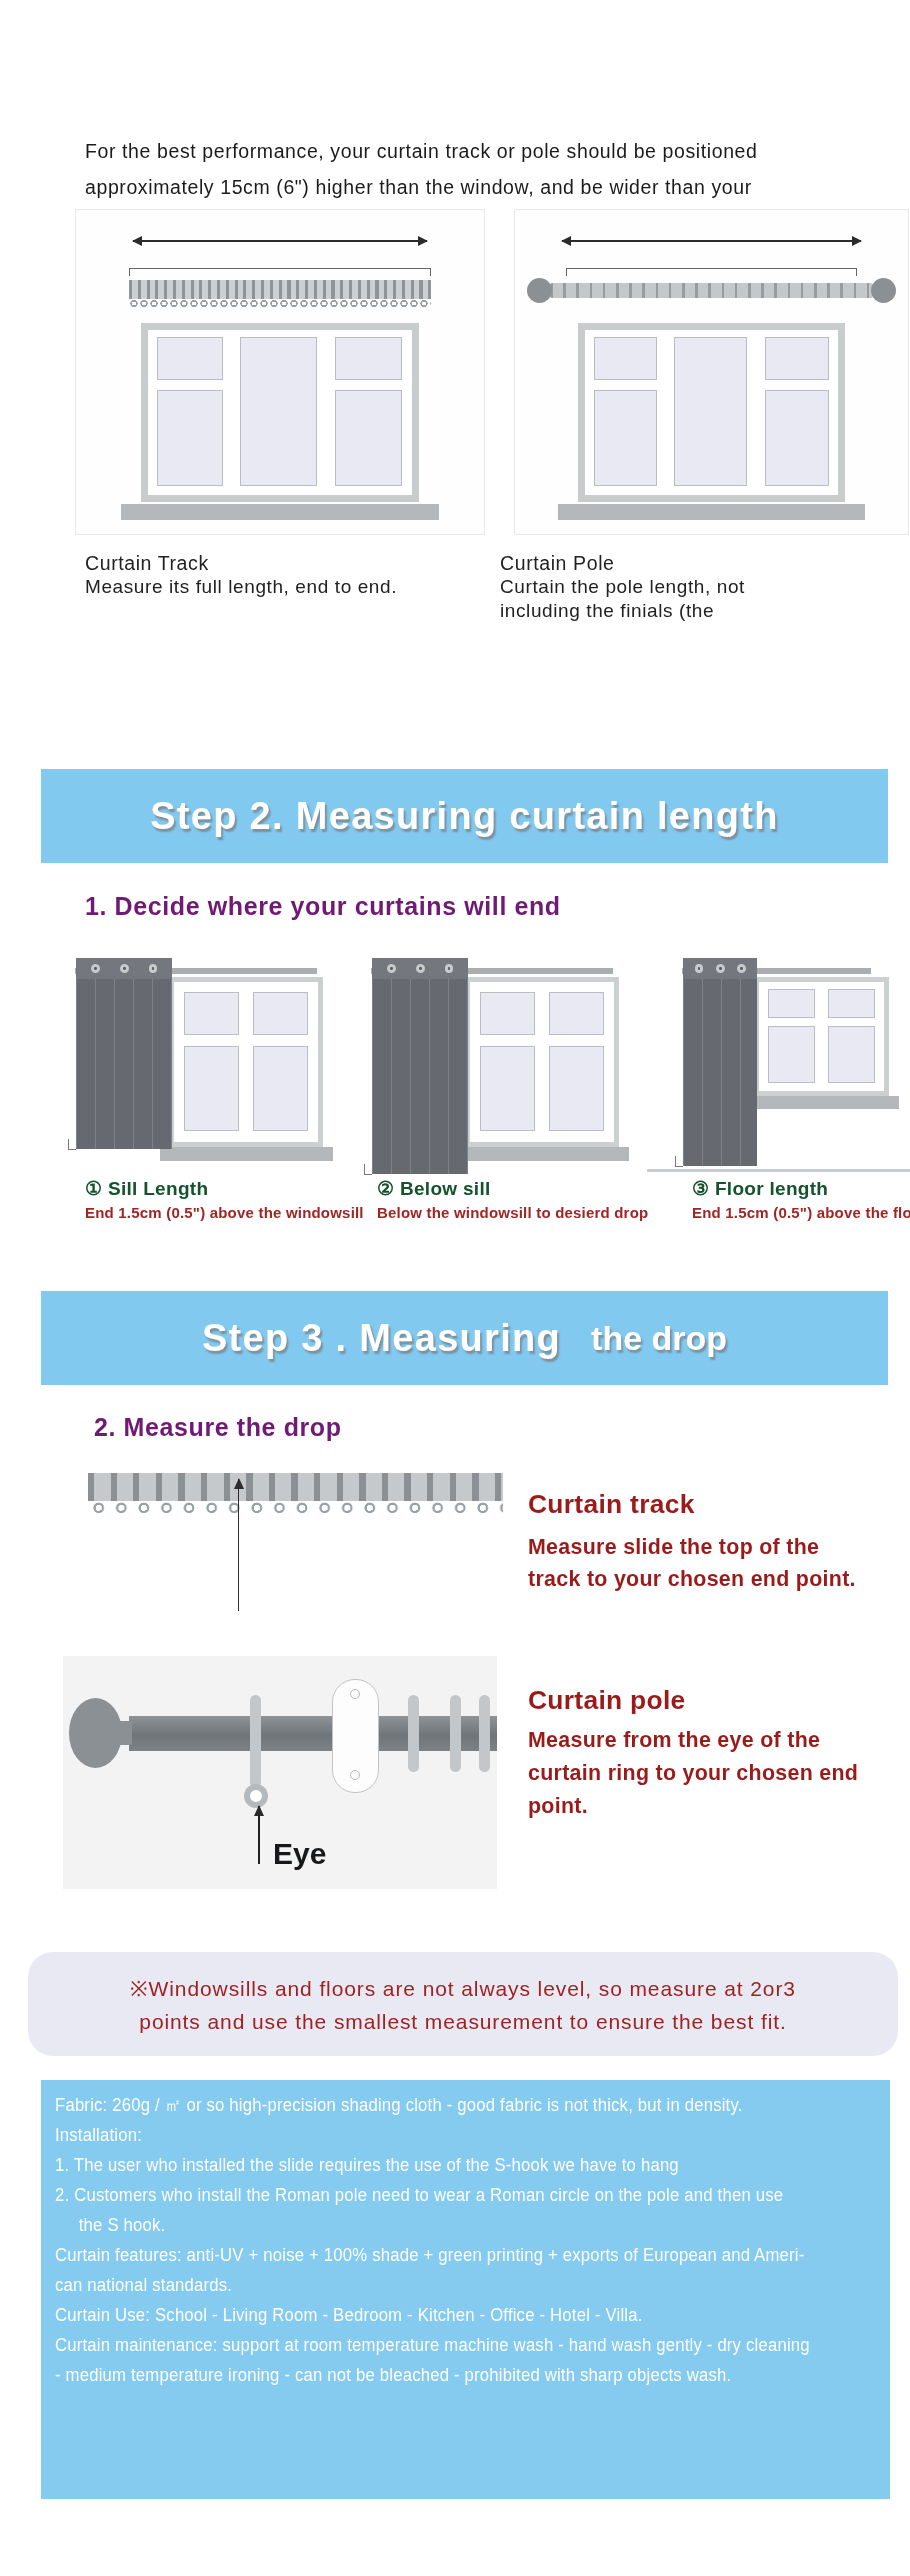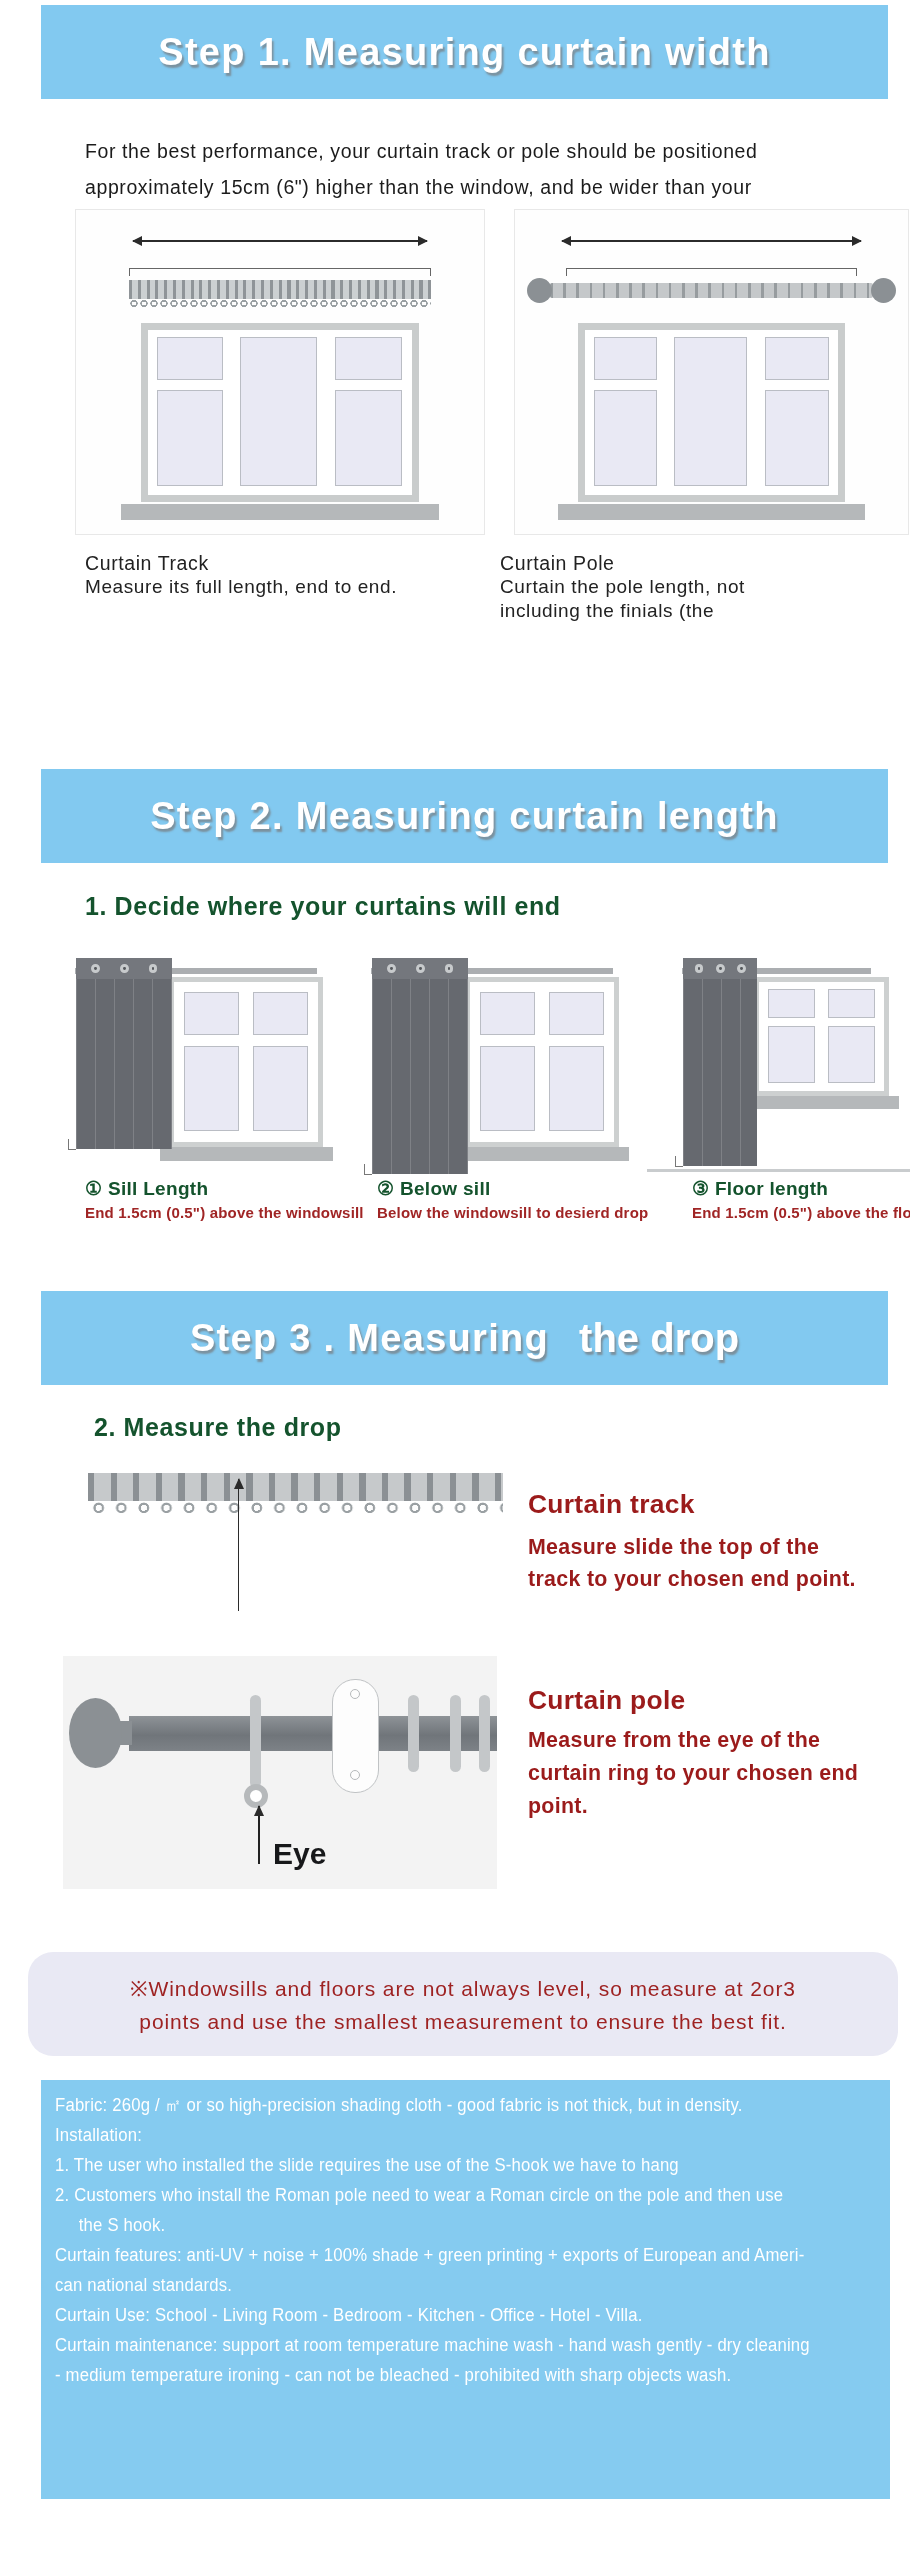--- a/index.html
+++ b/index.html
@@ -8,21 +8,21 @@
   .abs { position: absolute; }
 
   
   .banner { position: absolute; left: 41px; width: 847px; height: 94px;
             background: #82c9f0; display: flex; align-items: center; justify-content: center; }
   .banner-text { font-weight: bold; font-size: 38px; color: #ffffff; letter-spacing: 1.3px;
                  text-shadow: 1.9px 2.5px 1.9px rgba(120,125,130,0.75); white-space: nowrap; }
   #banner1 { top: 5px; }
   #banner2 { top: 769px; }
   #banner3 { top: 1291px; }
-  .banner-sub { font-size: 40px; letter-spacing: 0px; margin-left: 30px; }
+  .banner-sub { font-size: 34px; letter-spacing: 0px; margin-left: 30px; }
 
   
   .intro { position: absolute; left: 85px; top: 133px; font-size: 19.5px; color: #1b1b1b;
            line-height: 36px; letter-spacing: 0.6px; white-space: nowrap; }
 
   
   .diag-panel { position: absolute; top: 209px; height: 326px; background: #fefefe; border: 0.6px solid #e8e8e8; }
   #panel-track { left: 75px; width: 410px; }
   #panel-pole  { left: 514px; width: 395px; }
 
@@ -54,21 +54,21 @@
   .cap-line  { position: absolute; font-size: 19px; color: #222; letter-spacing: 0.6px; white-space: nowrap; }
 
   
   .note { position: absolute; left: 28px; width: 870px; height: 104px; background: #e9e9f4;
           text-align: center; color: #9e2222; font-size: 21px; letter-spacing: 0.9px;
           line-height: 33px; padding-top: 20px; white-space: nowrap; }
   #note1 { top: 636px; }
   #note2 { top: 1952px; border-radius: 25px; }
 
   
-  .subtitle { position: absolute; font-weight: bold; color: #14532d; font-size: 25px; letter-spacing: 0.6px; white-space: nowrap; }
+  .subtitle { position: absolute; font-weight: bold; color: #701a75; font-size: 25px; letter-spacing: 0.6px; white-space: nowrap; }
   #subtitle2 { left: 85px; top: 892px; }
   #subtitle3 { left: 94px; top: 1413px; }
 
   
   .cgroup { position: absolute; top: 953px; width: 255px; height: 221px; }
   #g1 { left: 75px; } #g2 { left: 371px; } #g3 { left: 682px; width: 230px; }
   .cg-pole { position: absolute; left: 0; top: 15px; height: 6.3px; background: #abaeb1; }
   .cg-window { position: absolute; border: 5px solid #cdd0d0; background: #ffffff; }
   .curtain { position: absolute; background-color: #66696f;
              background-image: repeating-linear-gradient(90deg, rgba(255,255,255,0.16) 0 1.3px, transparent 1.3px 19px); }
@@ -113,23 +113,20 @@
           background: #85cbf0; color: #ffffff; font-size: 17.6px; line-height: 30px;
           letter-spacing: 0.2px; padding: 10px 12.6px 0 14px; overflow: hidden; }
   .info-line { white-space: nowrap; transform: scaleX(0.95); transform-origin: left center; }
   .info-line.indent { padding-left: 25px; }
 </style>
 </head>
 <body>
 
 <div class="page">
 
-  <div class="banner" id="banner1">
-    <span class="banner-text">Step 1. Measuring curtain width</span>
-  </div>
 
   <div class="intro">
     <div>For the best performance, your curtain track or pole should be positioned</div>
     <div>approximately 15cm (6") higher than the window, and be wider than your</div>
   </div>
 
   <div class="diag-panel" id="panel-track">
     <div class="arrow-h" style="left:14%; width:72%; top:30px;"></div>
     <div class="bracket" style="left:13%; width:74%; top:58px;"></div>
     <div class="track-bar" style="left:13%; width:74%; top:70px; height:19px;"></div>

